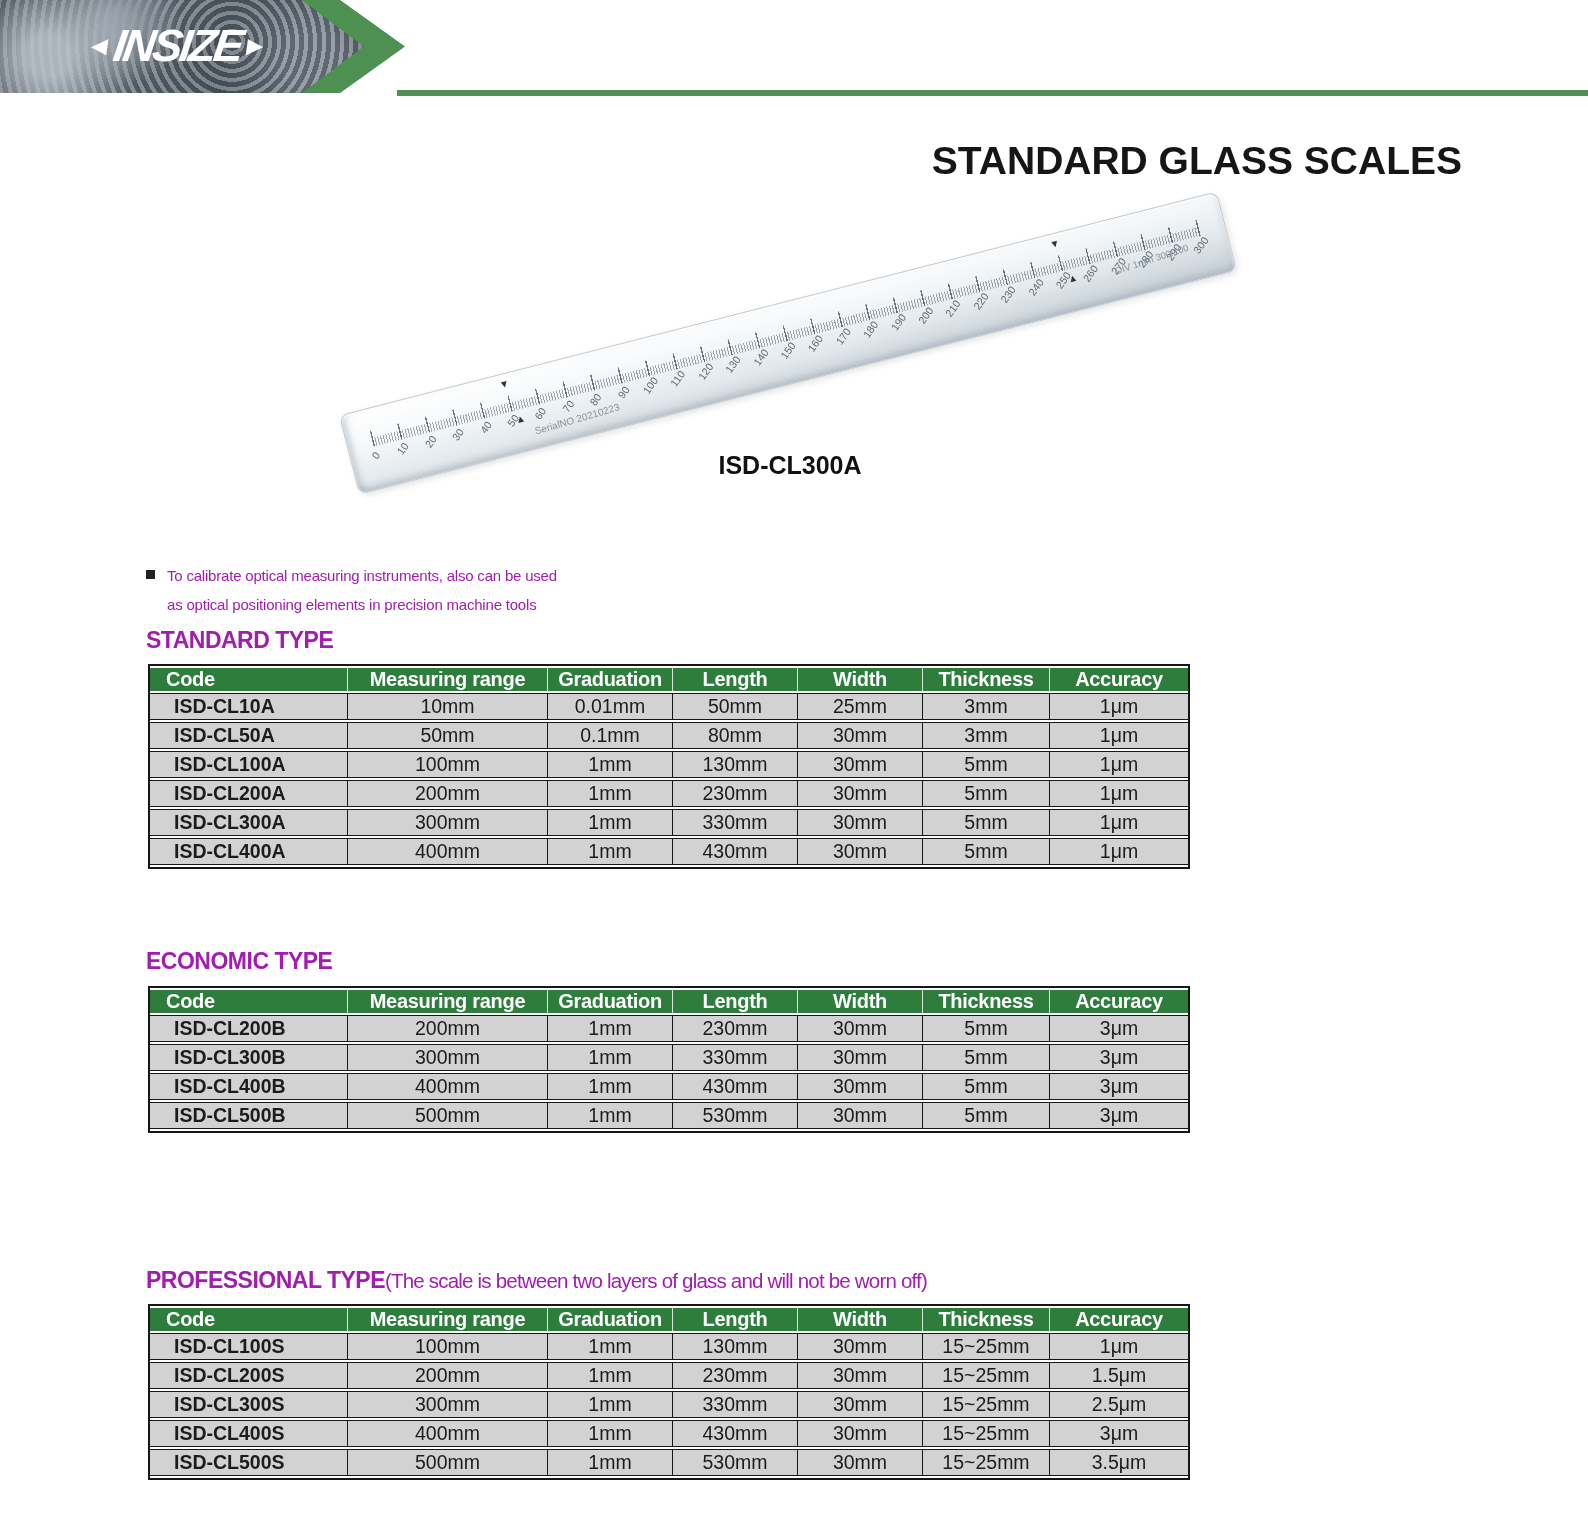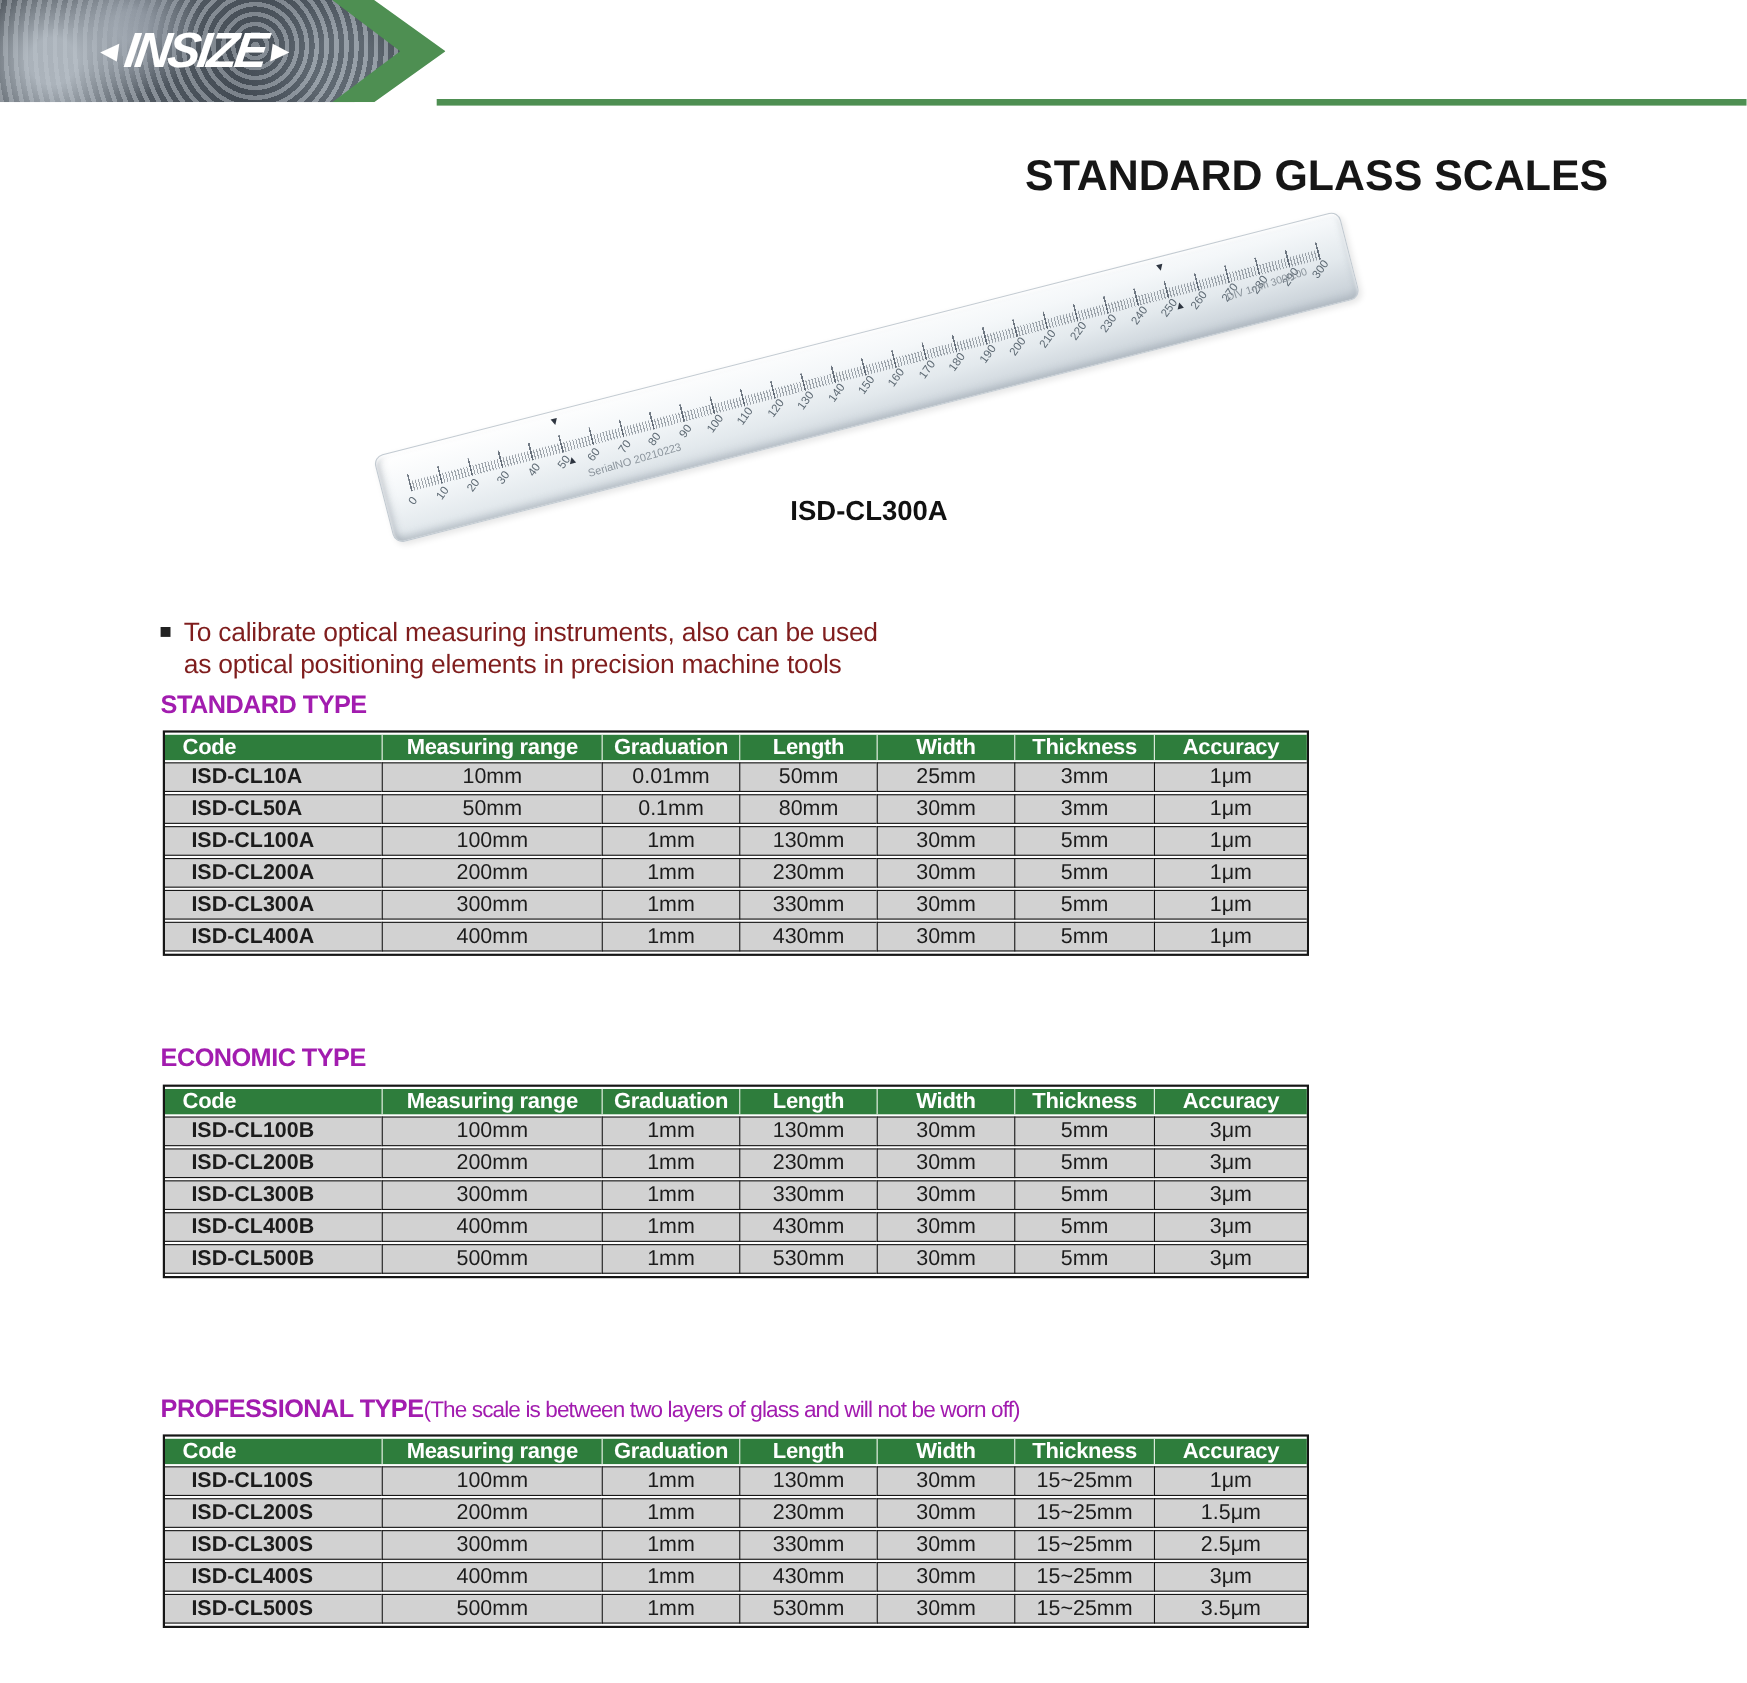--- a/index.html
+++ b/index.html
@@ -45,21 +45,21 @@
   #serial-text{position:absolute;left:186px;top:57px;font-size:10px;color:#8a939b;
     transform:rotate(-2deg);white-space:nowrap;}
   #div-text{position:absolute;left:788px;top:44px;font-size:9.5px;color:#8a939b;
     transform:rotate(-4deg);white-space:nowrap;}
   #product-label{position:absolute;left:640px;top:451px;width:300px;text-align:center;
     font-size:25px;font-weight:bold;color:#111;}
 
   
   #feature{position:absolute;left:146px;top:561px;display:flex;}
   #feature .bullet{width:9px;height:9px;background:#222;margin:9px 12px 0 0;flex:none;}
-  #feature .lines{font-size:24px;line-height:29px;color:#7f1d1d;letter-spacing:-0.2px;}
+  #feature .lines{font-size:15px;line-height:29px;color:#a21caf;letter-spacing:-0.2px;}
 
   
   .section-title{position:absolute;left:146px;margin:0;font-size:23px;font-weight:bold;
     color:#a21caf;letter-spacing:-0.5px;white-space:nowrap;}
   .section-title .note{font-weight:normal;font-size:20.5px;letter-spacing:-0.8px;}
   #st1{top:627px;} #st2{top:948px;} #st3{top:1267px;}
 
   table.data-table{position:absolute;left:148px;width:1038px;table-layout:fixed;
     border:2px solid #161616;border-collapse:separate;border-spacing:0 2px;background:#fff;}
   #t1{top:664px;} #t2{top:986px;} #t3{top:1304px;}
@@ -242,29 +242,20 @@
           <th>Measuring range</th>
           <th>Graduation</th>
           <th>Length</th>
           <th>Width</th>
           <th>Thickness</th>
           <th>Accuracy</th>
         </tr>
       </thead>
       <tbody>
         <tr>
-          <td>ISD-CL100B</td>
-          <td>100mm</td>
-          <td>1mm</td>
-          <td>130mm</td>
-          <td>30mm</td>
-          <td>5mm</td>
-          <td>3μm</td>
-        </tr>
-        <tr>
           <td>ISD-CL200B</td>
           <td>200mm</td>
           <td>1mm</td>
           <td>230mm</td>
           <td>30mm</td>
           <td>5mm</td>
           <td>3μm</td>
         </tr>
         <tr>
           <td>ISD-CL300B</td>

